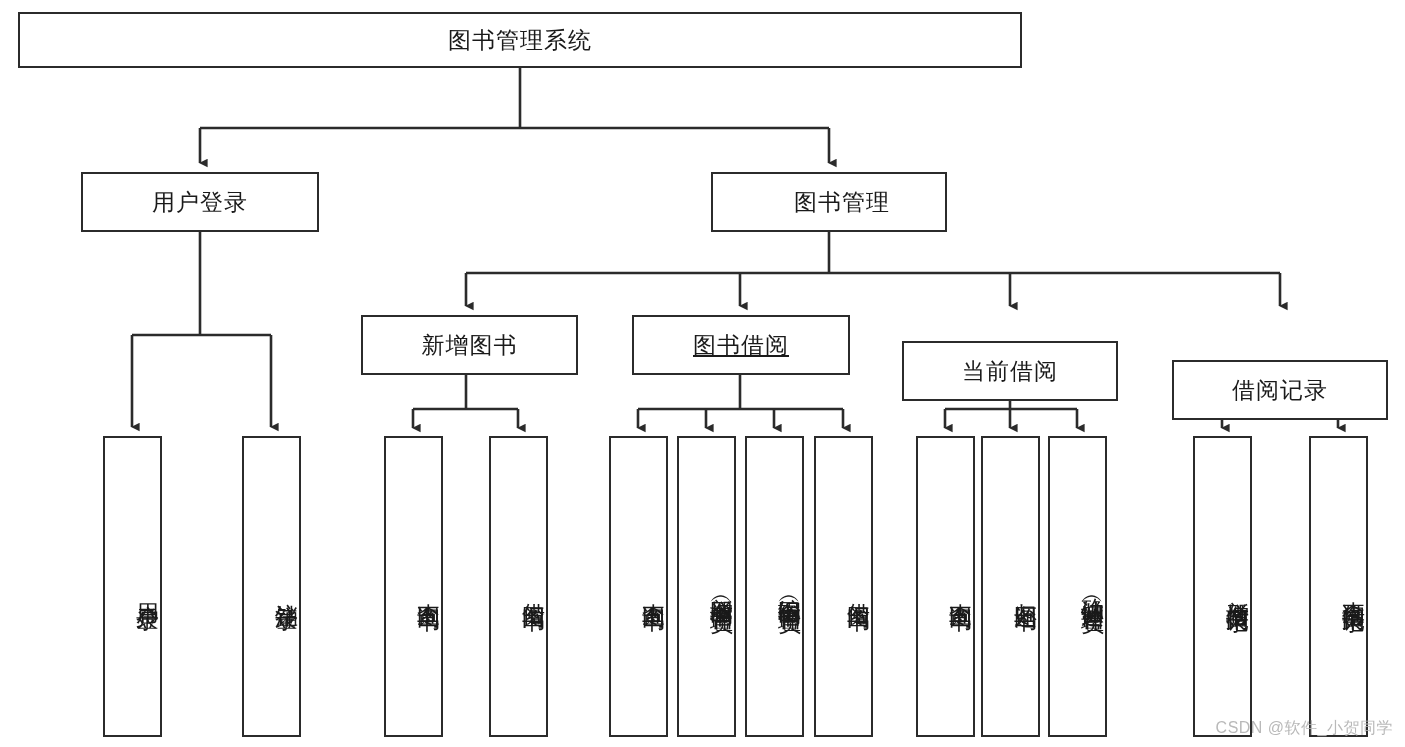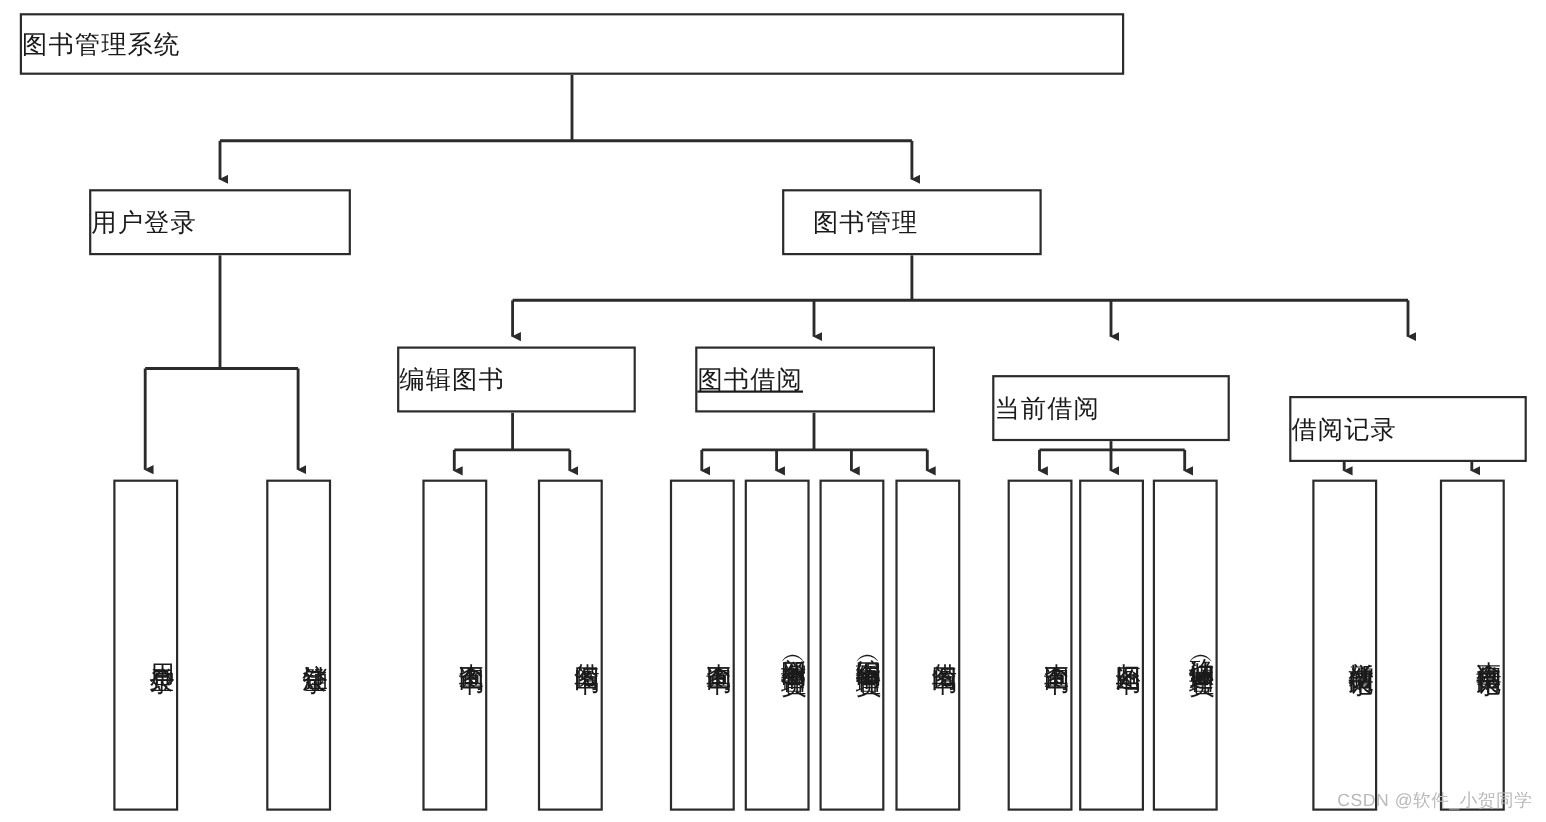--- a/index.html
+++ b/index.html
@@ -24,21 +24,21 @@
     width: 1405px;
     height: 747px;
   }
   .node {
     position: absolute;
     box-sizing: border-box;
     background: #ffffff;
     border: 2px solid #2b2b2b;
     display: flex;
     align-items: center;
-    justify-content: flex-start;
+    justify-content: center;
     color: #1a1a1a;
   }
   .node-horizontal {
     font-size: 23px;
     letter-spacing: 1px;
   }
   .node-vertical {
     writing-mode: vertical-rl;
     text-orientation: upright;
     font-size: 23px;
@@ -138,21 +138,21 @@
 
   <div class="node node-horizontal" style="left:81px; top:172px; width:238px; height:60px;">
     <span>用户登录</span>
   </div>
 
   <div class="node node-horizontal" style="left:711px; top:172px; width:236px; height:60px;padding-left:26px;">
     <span>图书管理</span>
   </div>
 
   <div class="node node-horizontal" style="left:361px; top:315px; width:217px; height:60px;">
-    <span>编辑图书</span>
+    <span>新增图书</span>
   </div>
 
   <div class="node node-horizontal" style="left:632px; top:315px; width:218px; height:60px;text-decoration:underline;">
     <span>图书借阅</span>
   </div>
 
   <div class="node node-horizontal" style="left:902px; top:315px; width:216px; height:60px;margin-top:26px;">
     <span>当前借阅</span>
   </div>
 

